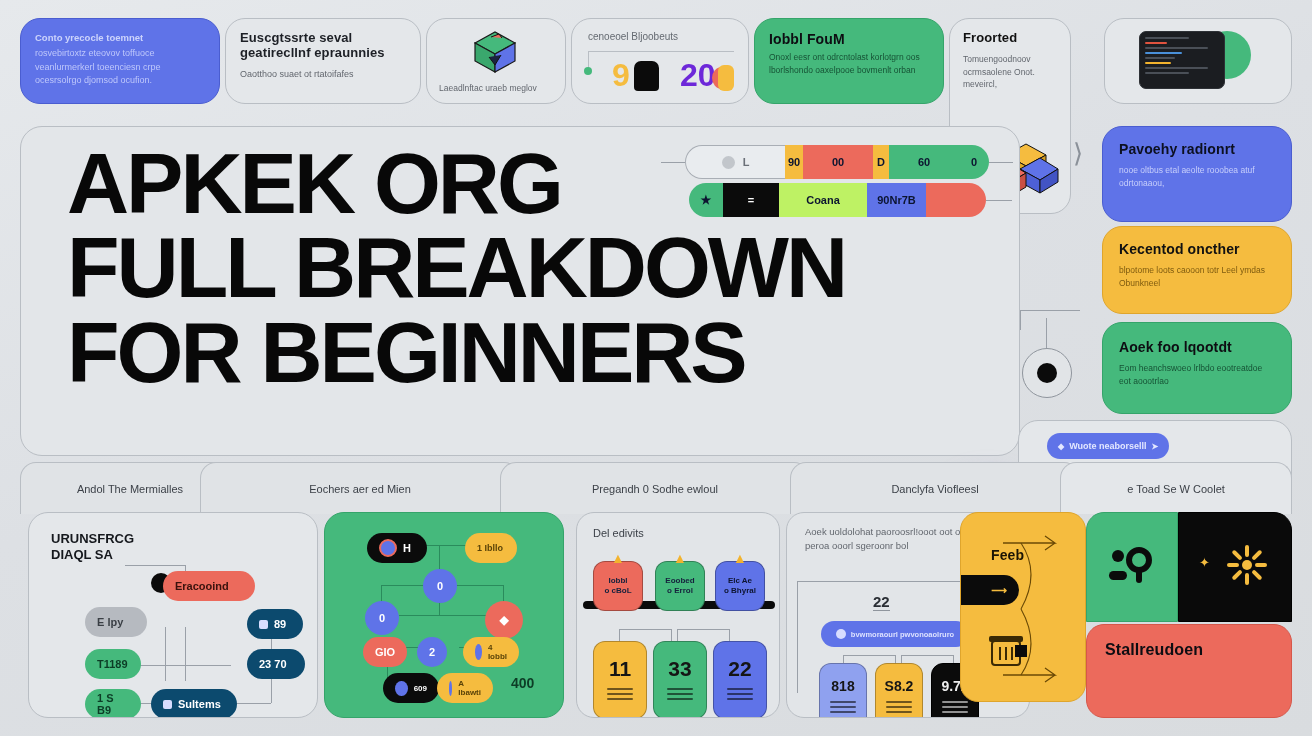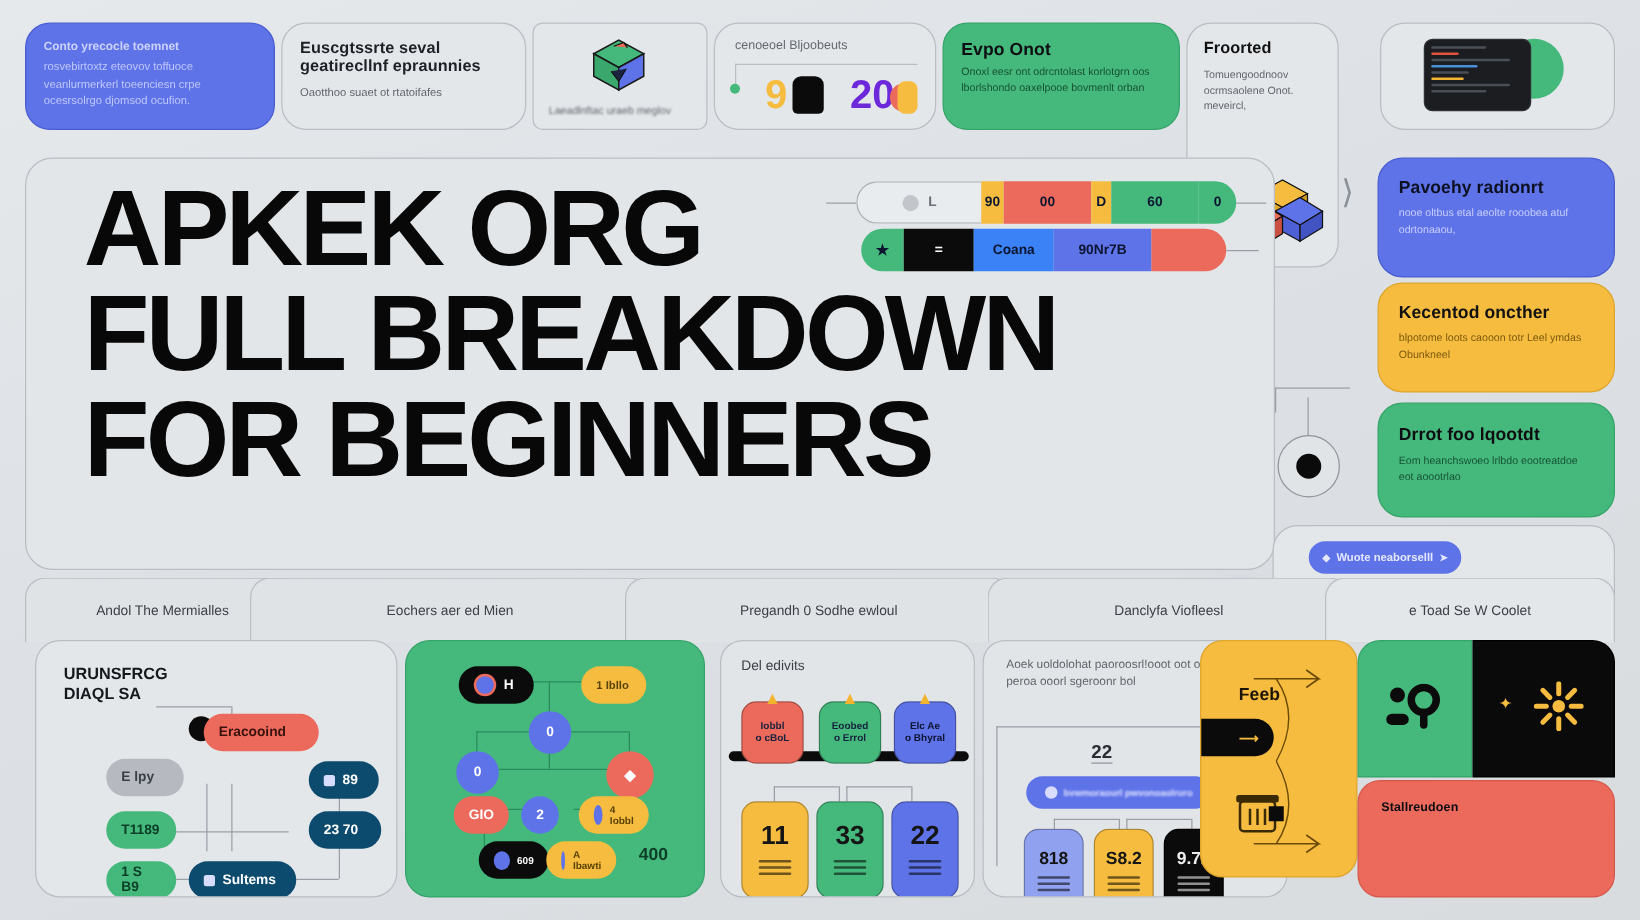--- a/index.html
+++ b/index.html
@@ -199,21 +199,21 @@
       </div>
     </div>
 
     <div class="card plain" style="left:205px; top:0; width:196px; height:86px; border-radius:20px;">
       <div class="pad" style="padding:12px 14px;">
         <div class="h fz" style="font-size:13px; color:#1d2026;">Euscgtssrte seval geatirecllnf epraunnies</div>
         <div class="p fz" style="font-size:9px;">Oaotthoo suaet ot rtatoifafes</div>
       </div>
     </div>
 
-    <div class="card plain" style="left:406px; top:0; width:140px; height:86px; border-radius:8px;">
+    <div class="card plain" style="left:406px; top:0; width:140px; height:86px; border-radius:20px;">
       <svg width="54" height="50" viewBox="0 0 54 50" style="position:absolute; left:42px; top:8px;">
         <polygon points="6,16 26,5 46,16 26,27" fill="#45b97c" stroke="#1a1a1a" stroke-width="1.2"></polygon>
         <polygon points="6,16 26,27 26,45 6,34" fill="#3aa76d" stroke="#1a1a1a" stroke-width="1.2"></polygon>
         <polygon points="46,16 26,27 26,45 46,34" fill="#5f73e8" stroke="#1a1a1a" stroke-width="1.2"></polygon>
         <path d="M20 30 l6 8 l6 -10" fill="#1b2340" stroke="#111" stroke-width="1"></path>
         <path d="M22 10 l8 -3 l3 4" fill="#ec6a5c" stroke="#111" stroke-width="1"></path>
       </svg>
       <div class="p fz2" style="position:absolute; left:12px; bottom:8px; font-size:8.5px; margin:0;">Laeadlnftac uraeb meglov</div>
     </div>
 
@@ -224,21 +224,21 @@
       <div style="position:absolute; left:12px; top:48px; width:8px; height:8px; border-radius:50%; background:#45b97c;"></div>
       <div style="position:absolute; left:40px; top:38px; font-size:32px; font-weight:bold; color:#f5bc3f;">9</div>
       <div style="position:absolute; left:62px; top:42px; width:25px; height:30px; background:#0b0b0b; border-radius:7px 7px 4px 4px;"></div>
       <div style="position:absolute; left:108px; top:38px; font-size:32px; font-weight:bold; color:#6d28d9;">20</div>
       <div style="position:absolute; left:140px; top:48px; width:20px; height:22px; border-radius:50%; background:#ec6a5c;"></div>
       <div style="position:absolute; left:146px; top:46px; width:16px; height:26px; border-radius:6px; background:#f5bc3f;"></div>
     </div>
 
     <div class="card green" style="left:734px; top:0; width:190px; height:86px; border-radius:20px;">
       <div class="pad" style="padding:12px 14px;">
-        <div class="h" style="font-size:14px;">Evpo Onot</div>
+        <div class="h" style="font-size:14px;">Iobbl FouM</div>
         <div class="p fz" style="font-size:8.5px; margin-top:4px;">Onoxl eesr ont odrcntolast korlotgrn oos lborlshondo oaxelpooe bovmenlt orban</div>
       </div>
     </div>
 
     <div class="card plain" style="left:929px; top:0; width:122px; height:196px; border-radius:20px;">
       <div class="pad" style="padding:12px 13px;">
         <div class="h fz" style="font-size:13px;">Froorted</div>
         <div class="p fz" style="font-size:8.5px;">Tomuengoodnoov ocrmsaolene Onot. meveircl,</div>
       </div>
       <svg width="104" height="76" viewBox="0 0 104 76" style="position:absolute; left:10px; bottom:10px;">
@@ -292,22 +292,22 @@
       <div class="seg fz" style="width:70px; background:#45b97c;">60</div>
       <div class="seg fz" style="width:30px; background:#45b97c; border-radius:0 18px 18px 0;">0</div>
       <div class="segline" style="width:24px;"></div>
     </div>
 
     <div class="segbar" style="left:668px; top:56px;">
       <div class="seg" style="width:34px; background:#45b97c; border-radius:18px 0 0 18px;">
         <span style="font-size:12px;">★</span>
       </div>
       <div class="seg fz" style="width:56px; background:#0b0b0b; color:#fff;">=</div>
-      <div class="seg fz" style="width:64px; background:#3b82f6;">Coana</div>
-      <div class="seg fz" style="width:78px; background:#5f73e8; color:#0b1430;">90Nr7B</div>
+      <div class="seg fz" style="width:88px; background:#bef264;">Coana</div>
+      <div class="seg fz" style="width:59px; background:#5f73e8; color:#0b1430;">90Nr7B</div>
       <div class="seg" style="width:60px; background:#ec6a5c; border-radius:0 18px 18px 0;"></div>
       <div class="segline" style="width:26px;"></div>
     </div>
 
     <div id="bubble-wisp"></div>
     <div id="bubble"></div>
   </div>
 
   <div id="chevron">⟩</div>
 
@@ -327,21 +327,21 @@
 
   <div class="card yellow rcard" style="top:226px; height:88px;">
     <div class="pad" style="padding:14px 16px;">
       <div class="h" style="font-size:14px;">Kecentod oncther</div>
       <div class="p fz" style="font-size:8.5px;">blpotome loots caooon totr Leel ymdas Obunkneel</div>
     </div>
   </div>
 
   <div class="card green rcard" style="top:322px; height:92px;">
     <div class="pad" style="padding:16px 16px;">
-      <div class="h" style="font-size:14px;">Drrot foo lqootdt</div>
+      <div class="h" style="font-size:14px;">Aoek foo lqootdt</div>
       <div class="p fz" style="font-size:8.5px;">Eom heanchswoeo lrlbdo eootreatdoe eot aoootrlao</div>
     </div>
   </div>
 
   <div class="card plain" style="left:1018px; top:420px; width:274px; height:94px; border-radius:20px;">
     <div class="chip" style="left:28px; top:12px; background:#5f73e8; color:#e4e8ff;">
       <span style="font-size:8px;">◆</span>
       <span class="fz">Wuote neaborselll</span>
       <span style="font-size:8px;">➤</span>
     </div>
@@ -606,17 +606,17 @@
         <rect x="18" y="0" width="4" height="12" rx="2" transform="rotate(45 20 20)"></rect>
         <rect x="18" y="28" width="4" height="12" rx="2" transform="rotate(45 20 20)"></rect>
         <rect x="0" y="18" width="12" height="4" rx="2" transform="rotate(45 20 20)"></rect>
         <rect x="28" y="18" width="12" height="4" rx="2" transform="rotate(45 20 20)"></rect>
       </g>
     </svg>
   </div>
 
   <div class="card red" style="left:1086px; top:624px; width:206px; height:94px; border-radius:18px;">
     <div class="pad" style="padding:16px 18px;">
-      <div class="h" style="font-size:10px;">Stallreudoen</div>
+      <div class="h" style="font-size:16px;">Stallreudoen</div>
     </div>
   </div>
 
 </div>
 
 </body></html>

